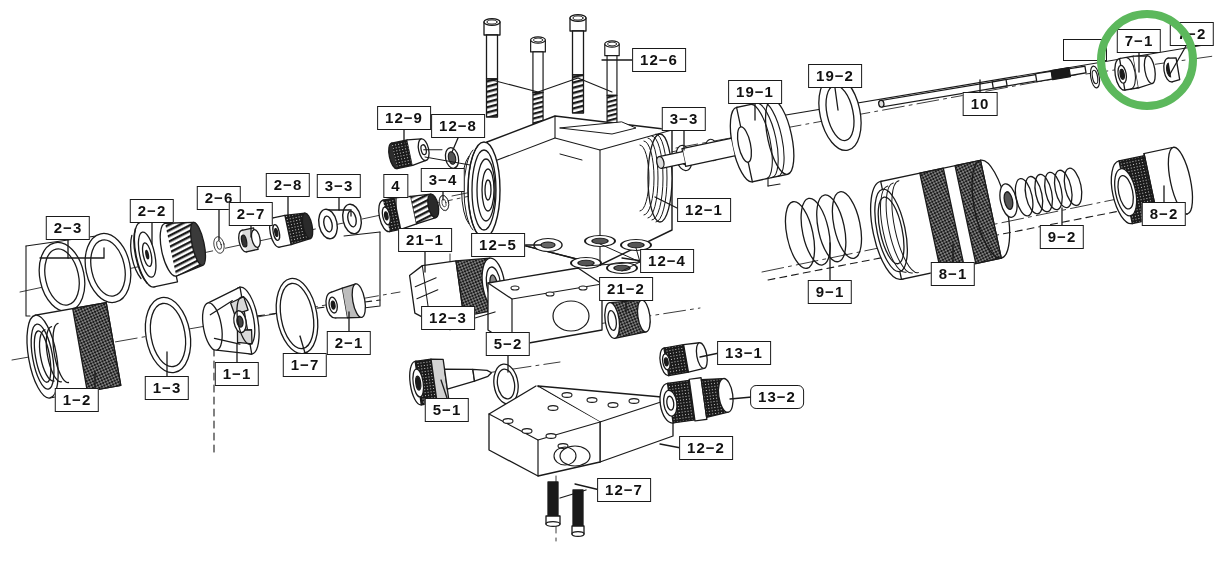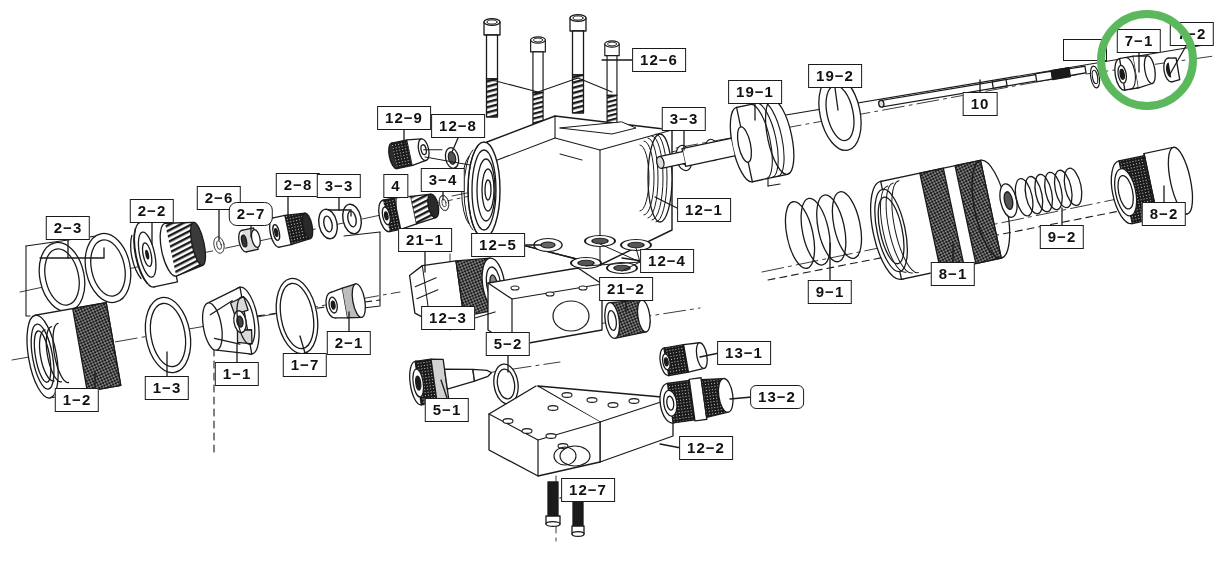--- a/index.html
+++ b/index.html
@@ -558,22 +558,22 @@
         <polyline points="953,262 953,244"></polyline>
         <polyline points="1062,225 1062,208"></polyline>
         <polyline points="1164,202 1164,186"></polyline>
       </g>
 </svg>
 
 <div id="labels">
       <div class="lbl" style="left: 68px; top: 228px;">2−3</div>
       <div class="lbl" style="left: 152px; top: 211px;">2−2</div>
       <div class="lbl" style="left: 219px; top: 198px;">2−6</div>
-      <div class="lbl" style="left: 251px; top: 214px; border-radius: 8px;">2−7</div>
-      <div class="lbl" style="left: 288px; top: 185px; margin-left: 10px;">2−8</div>
+      <div class="lbl" style="left: 251px; top: 214px;">2−7</div>
+      <div class="lbl" style="left: 288px; top: 185px;">2−8</div>
       <div class="lbl" style="left: 339px; top: 186px;">3−3</div>
       <div class="lbl" style="left: 396px; top: 186px;">4</div>
       <div class="lbl" style="left: 443px; top: 180px;">3−4</div>
       <div class="lbl" style="left: 77px; top: 400px;">1−2</div>
       <div class="lbl" style="left: 167px; top: 388px;">1−3</div>
       <div class="lbl" style="left: 237px; top: 374px;">1−1</div>
       <div class="lbl" style="left: 305px; top: 365px;">1−7</div>
       <div class="lbl" style="left: 349px; top: 343px;">2−1</div>
       <div class="lbl" style="left: 404px; top: 118px;">12−9</div>
       <div class="lbl" style="left: 458px; top: 126px;">12−8</div>
@@ -589,21 +589,21 @@
       <div class="lbl" style="left: 498px; top: 245px;">12−5</div>
       <div class="lbl" style="left: 667px; top: 261px;">12−4</div>
       <div class="lbl" style="left: 425px; top: 240px;">21−1</div>
       <div class="lbl" style="left: 448px; top: 318px;">12−3</div>
       <div class="lbl" style="left: 626px; top: 289px;">21−2</div>
       <div class="lbl" style="left: 508px; top: 344px;">5−2</div>
       <div class="lbl" style="left: 447px; top: 410px;">5−1</div>
       <div class="lbl" style="left: 744px; top: 353px;">13−1</div>
       <div class="lbl" style="left: 777px; top: 397px; border-radius: 6px;">13−2</div>
       <div class="lbl" style="left: 706px; top: 448px;">12−2</div>
-      <div class="lbl" style="left: 588px; top: 490px;">12−7</div>
+      <div class="lbl" style="left: 624px; top: 490px;">12−7</div>
       <div class="lbl" style="left: 830px; top: 292px;">9−1</div>
       <div class="lbl" style="left: 953px; top: 274px;">8−1</div>
       <div class="lbl" style="left: 1062px; top: 237px;">9−2</div>
       <div class="lbl" style="left: 1164px; top: 214px;">8−2</div>
     </div>
 
 <div id="hl" style="left: 1097px; top: 10px; width: 100px; height: 100px; border-color: rgb(92, 184, 92); border-width: 8px;"></div>
 
 </div>
 

